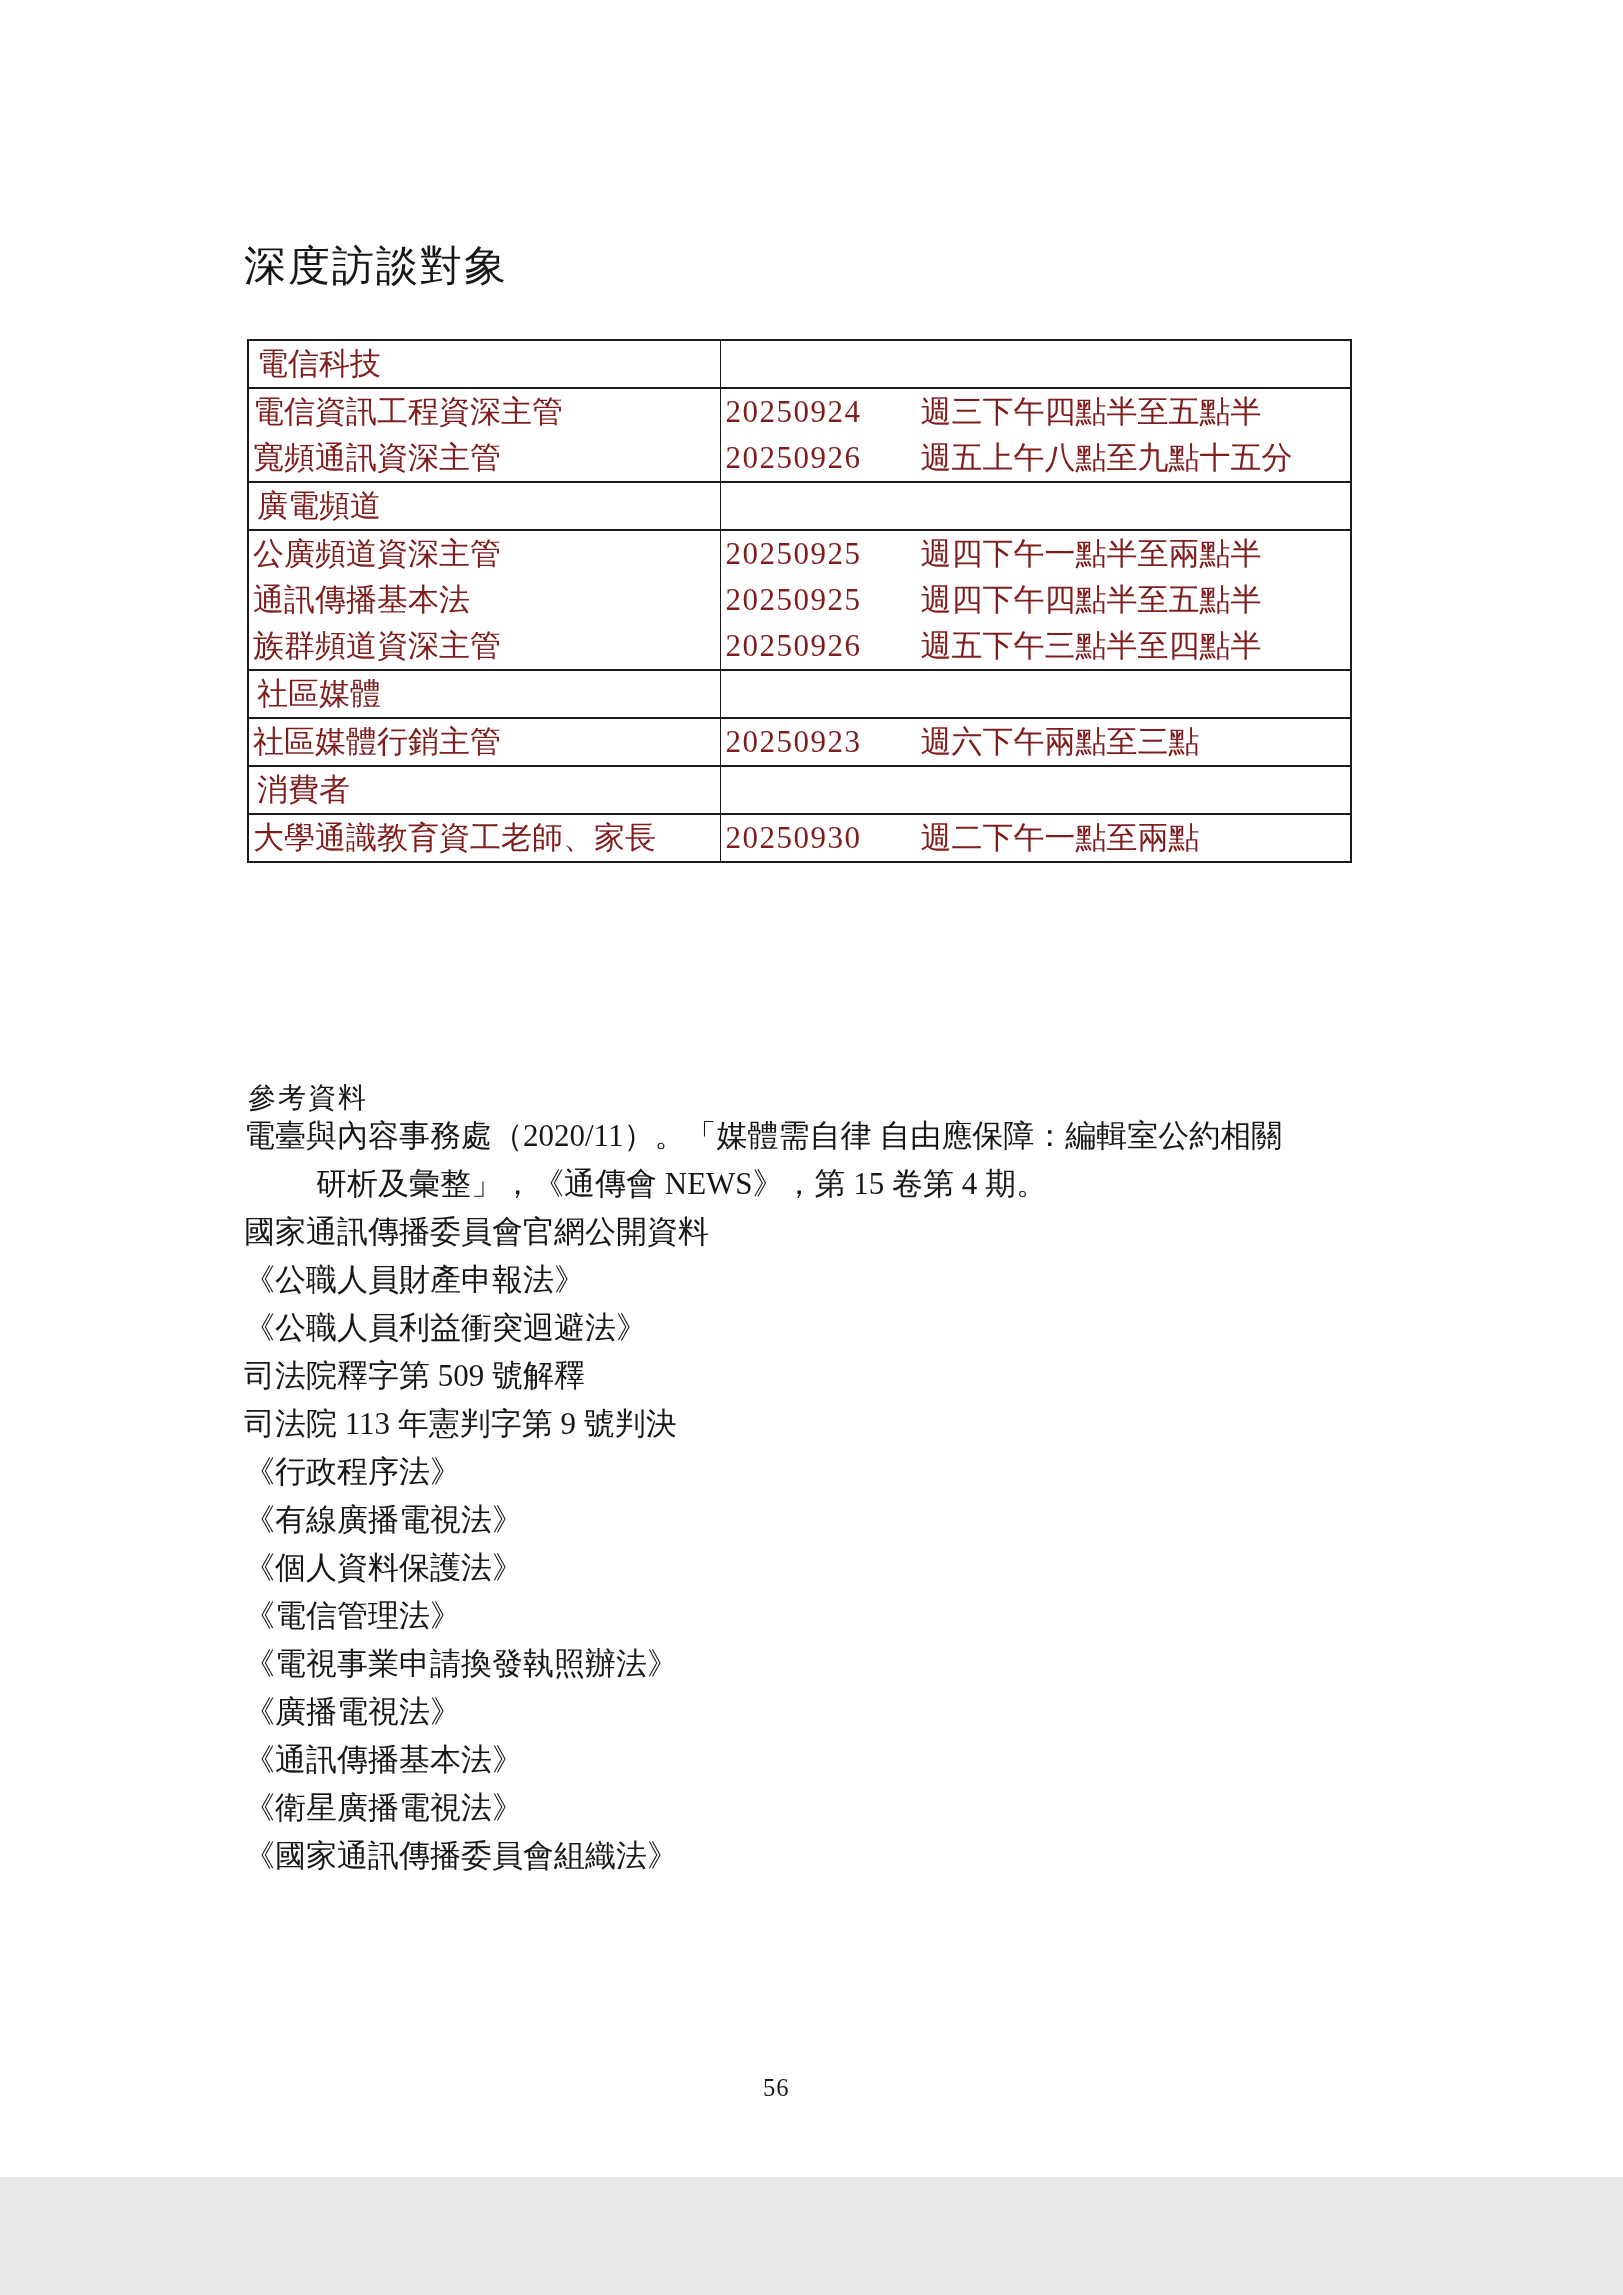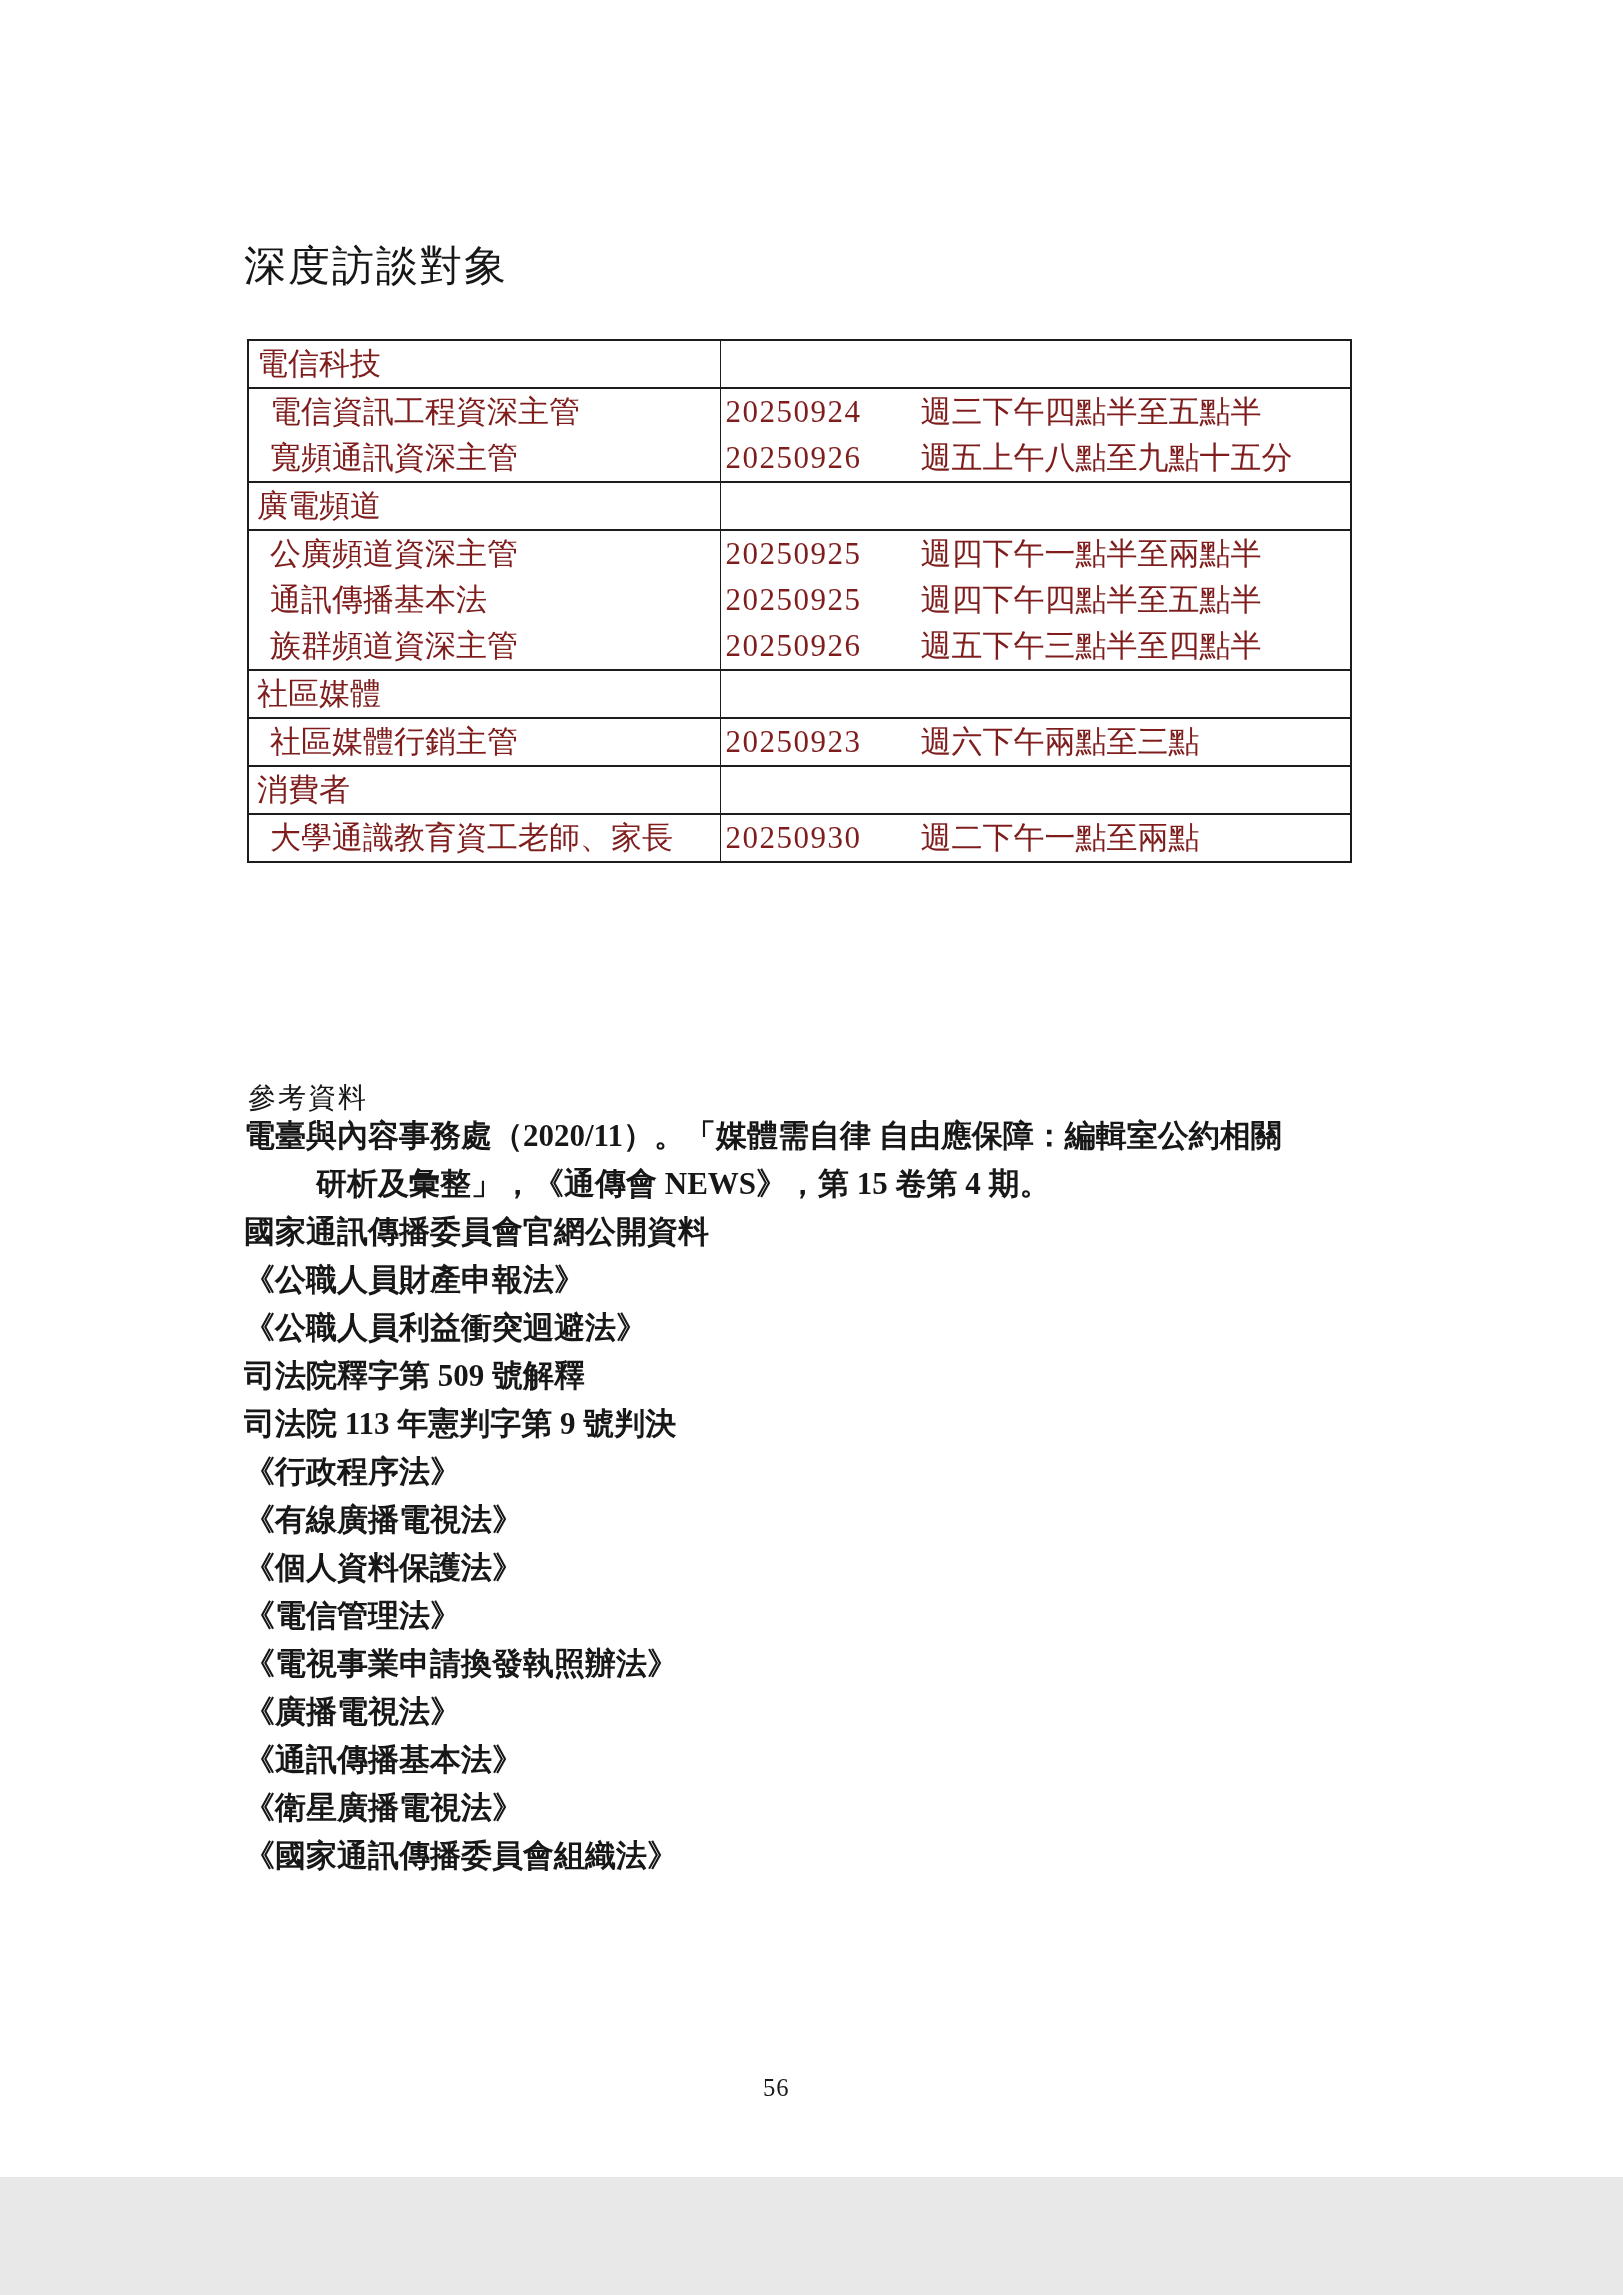--- a/index.html
+++ b/index.html
@@ -29,30 +29,30 @@
     padding:0;vertical-align:middle;
     border-left:1.5px solid #1c1c1c;border-right:1.5px solid #1c1c1c;
     border-top:2.5px solid #1c1c1c;border-bottom:2.5px solid #1c1c1c;
   }
   tr.section td.c1 .slabel{
     display:block;height:46px;line-height:46px;padding-left:7.9px;
     white-space:nowrap;
   }
   tr.section td{height:46px;}
   .line{height:46px;line-height:46px;white-space:nowrap;}
-  td.c1 .line{padding-left:21px;}
+  td.c1 .line{padding-left:4px;}
   td.c2 .line{padding-left:4.9px;}
   .date{display:inline-block;min-width:195px;letter-spacing:1.5px;}
 
   
   .refs{
     position:absolute;left:244px;top:1112px;
     font-size:31px;color:#171717;
   }
-  .ref-line{height:48px;line-height:48px;white-space:nowrap;font-weight:bold;}
+  .ref-line{height:48px;line-height:48px;white-space:nowrap;}
   .ref-line.indent{padding-left:72px;}
 
   .page-num{
     position:absolute;left:763px;top:2074px;
     font-size:24.6px;letter-spacing:1px;color:#1a1a1a;
   }
 </style>
 </head>
 <body>
 

